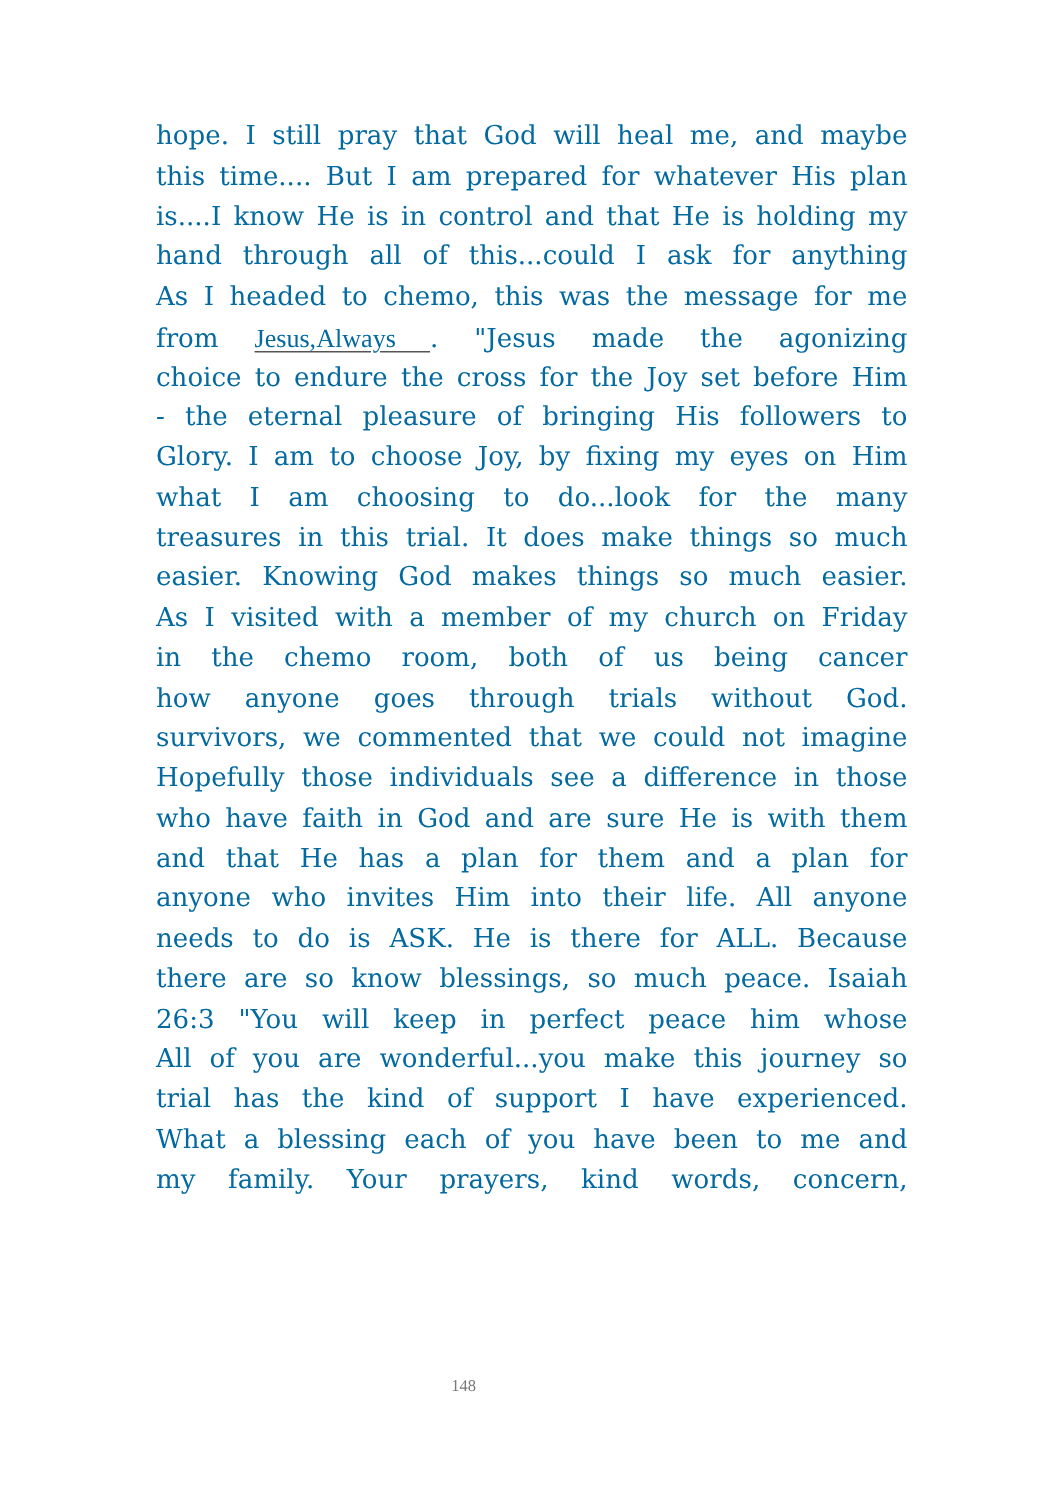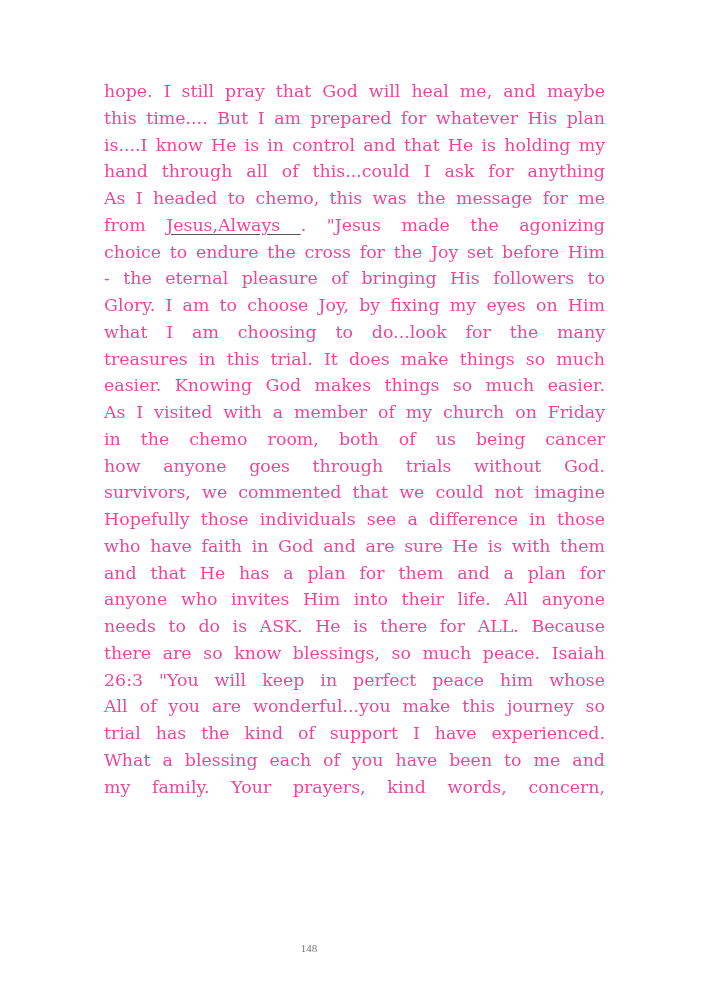--- a/index.html
+++ b/index.html
@@ -2,34 +2,34 @@
 <html><head>
   <meta charset="utf-8">
   <style>
     html, body { margin: 0; padding: 0; background: #ffffff; }
     body { width: 709px; height: 992px; position: relative; overflow: hidden; }
     .page {
       position: absolute; left: 104px; top: 78px; width: 501px;
       font-family: "DejaVu Serif", serif;
       font-size: 17.4px;
       line-height: 26.75px;
-      color: #ec4899;
+      color: #0369a1;
     }
     .line {
       display: block;
       white-space: nowrap;
       text-align: justify;
       text-align-last: justify;
       height: 26.75px;
       overflow: visible;
     }
     .line.last { text-align-last: left; }
-    .link { text-decoration: underline; text-decoration-color: #555; text-underline-offset: 3px; }
+    .link { text-decoration: underline; text-decoration-color: #555; text-underline-offset: 3px; font-family: Liberation Serif, serif; }
     .page-number {
-      position: absolute; left: 0; width: 618px; top: 942px;
+      position: absolute; left: 0; width: 618px; top: 918px;
       text-align: center;
       font-family: "Liberation Serif", serif;
       font-size: 11px; color: #777;
     }
   </style>
 </head>
 <body>
 
 <div class="page" id="page-body">
     <span class="line">hope. I still pray that God will heal me, and maybe</span>

